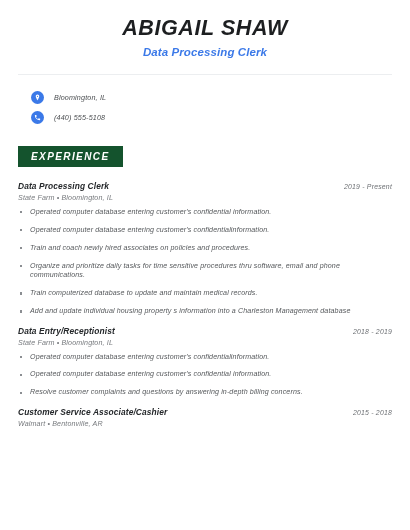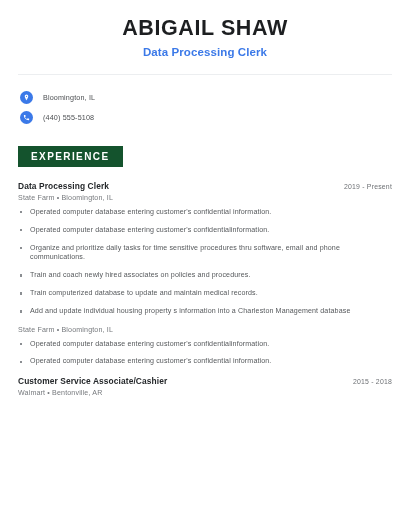--- a/index.html
+++ b/index.html
@@ -15,20 +15,21 @@
     position: relative;
     color: #2f3133;
   }
 
   .resume {
     width: 410px;
     height: 530px;
     box-sizing: border-box;
     background: #ffffff;
     position: relative;
+    font-style: italic;
   }
 
   
   .header {
     padding-top: 17px;
     text-align: center;
   }
   .name {
     font-size: 21.5px;
     font-weight: bold;
@@ -46,21 +47,21 @@
   }
 
   .divider {
     height: 1px;
     background: #eceef0;
     margin: 16px 18px 0 18px;
   }
 
   
   .contact {
-    margin: 13px 0 0 1px;
+    margin: 13px 0 0 12px;
     padding: 0 0 0 19px;
   }
   .contact-row {
     display: flex;
     align-items: center;
     height: 20px;
     margin-bottom: 0px;
   }
   .contact-icon {
     width: 13px;
@@ -199,32 +200,37 @@
 
       <div class="job">
         <div class="job-head">
           <span class="job-role">Data Processing Clerk</span>
           <span class="job-dates">2019 - Present</span>
         </div>
         <div class="job-company">State Farm • Bloomington, IL</div>
         <ul class="bullets">
           <li class="bullet">Operated computer database entering customer's confidential information.</li>
           <li class="bullet">Operated computer database entering customer's confidentialinformation.</li>
+          <li class="bullet">Train and coach newly hired associates on policies and procedures.</li>
           <li class="bullet">Organize and prioritize daily tasks for time sensitive procedures thru software, email and phone communications.</li>
-          <li class="bullet">Train and coach newly hired associates on policies and procedures.</li>
           <li class="bullet">Train computerized database to update and maintain medical records.</li>
           <li class="bullet">Add and update individual housing property s information into a Charleston Management database</li>
         </ul>
       </div>
 
       <div class="job">
+        <div class="job-head">
+          <span class="job-role">Data Entry/Receptionist</span>
+          <span class="job-dates">2018 - 2019</span>
+        </div>
         <div class="job-company">State Farm • Bloomington, IL</div>
         <ul class="bullets">
           <li class="bullet">Operated computer database entering customer's confidentialinformation.</li>
           <li class="bullet">Operated computer database entering customer's confidential information.</li>
+          <li class="bullet">Resolve customer complaints and questions by answering in-depth billing concerns.</li>
         </ul>
       </div>
 
       <div class="job">
         <div class="job-head">
           <span class="job-role">Customer Service Associate/Cashier</span>
           <span class="job-dates">2015 - 2018</span>
         </div>
         <div class="job-company">Walmart • Bentonville, AR</div>
       </div>

